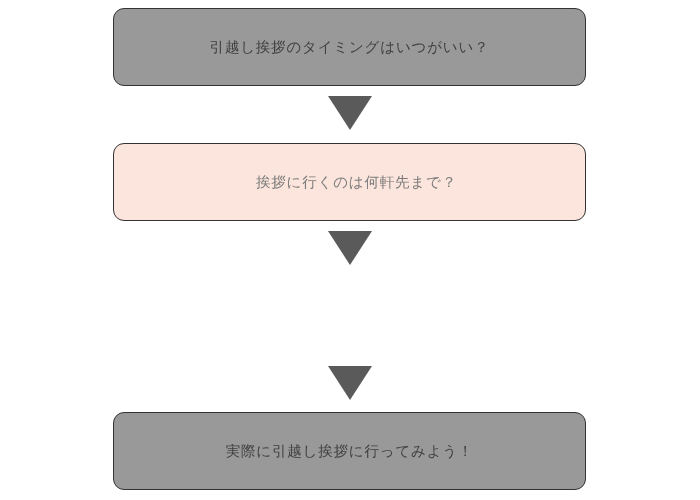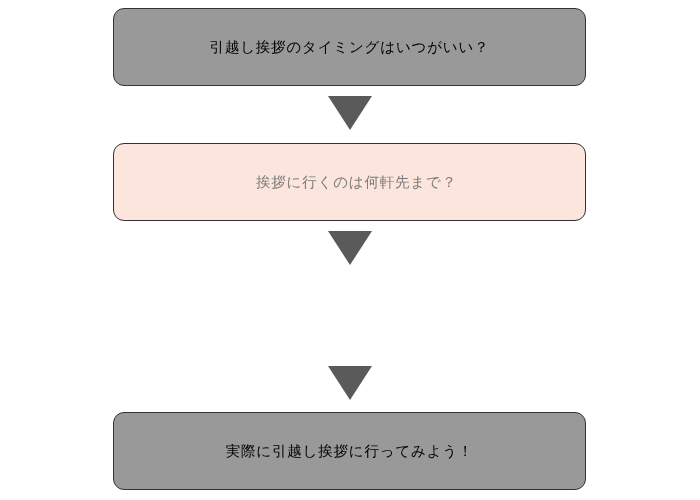--- a/index.html
+++ b/index.html
@@ -38,21 +38,21 @@
   .flow-node.pink {
     background: #fbe5dc;
   }
   .node-label {
     font-size: 14.5px;
     letter-spacing: 0.8px;
     line-height: 1.4;
     white-space: nowrap;
   }
   .flow-node.gray .node-label {
-    color: #000000;
+    color: #404040;
   }
   .flow-node.pink .node-label {
     color: #7b7b7b;
   }
   .flow-arrow {
     position: absolute;
     left: 328px;
     width: 44px;
     height: 34px;
     display: block;

